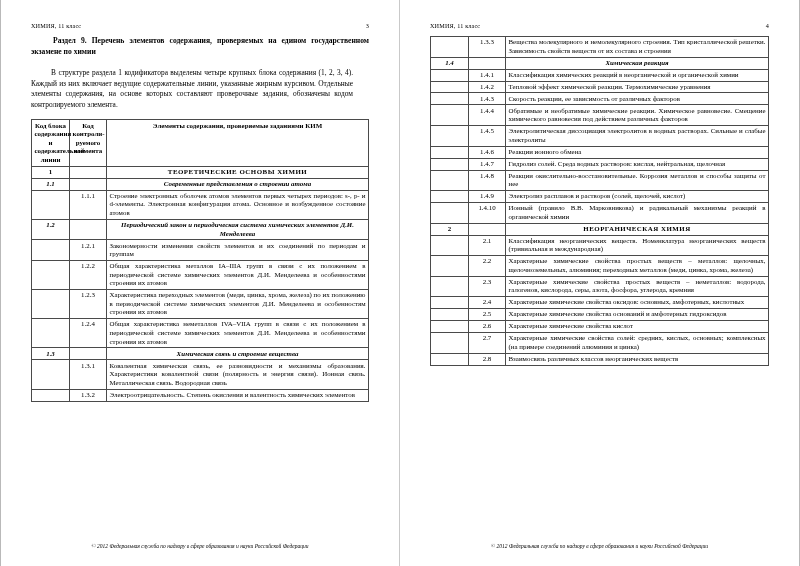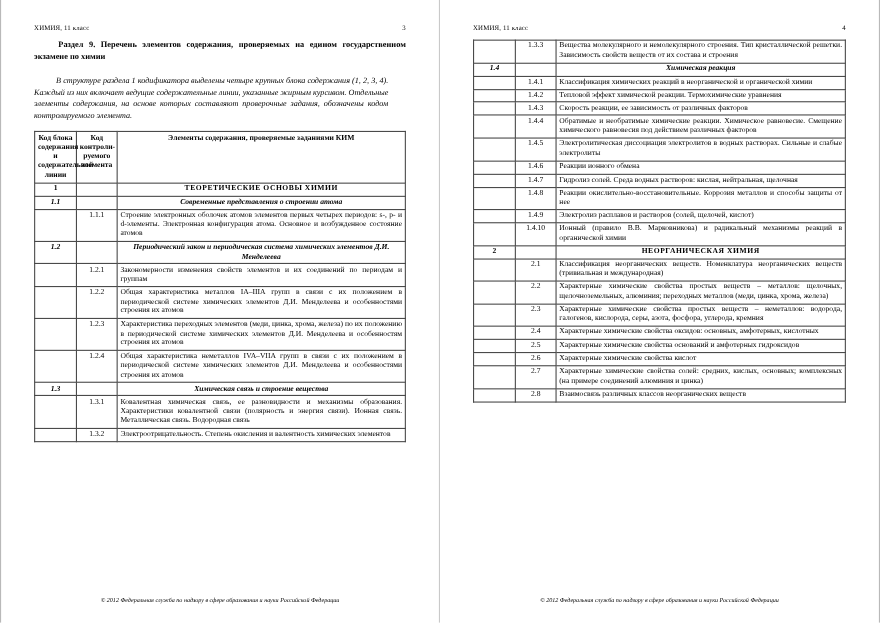--- a/index.html
+++ b/index.html
@@ -51,21 +51,20 @@
     text-align: justify;
     text-indent: 22px;
     margin: 4px 0 0 0;
   }
   .intro {
     font-size: 7.4px;
     line-height: 10.6px;
     text-align: justify;
     text-indent: 20px;
     margin: 11px 16px 9px 0;
-    font-style: italic;
   }
 
   table.codifier {
     width: 100%;
     border-collapse: collapse;
     table-layout: fixed;
     font-size: 6.9px;
   }
   table.codifier td, table.codifier th {
     border: 0.7px solid #4a4a4a;

